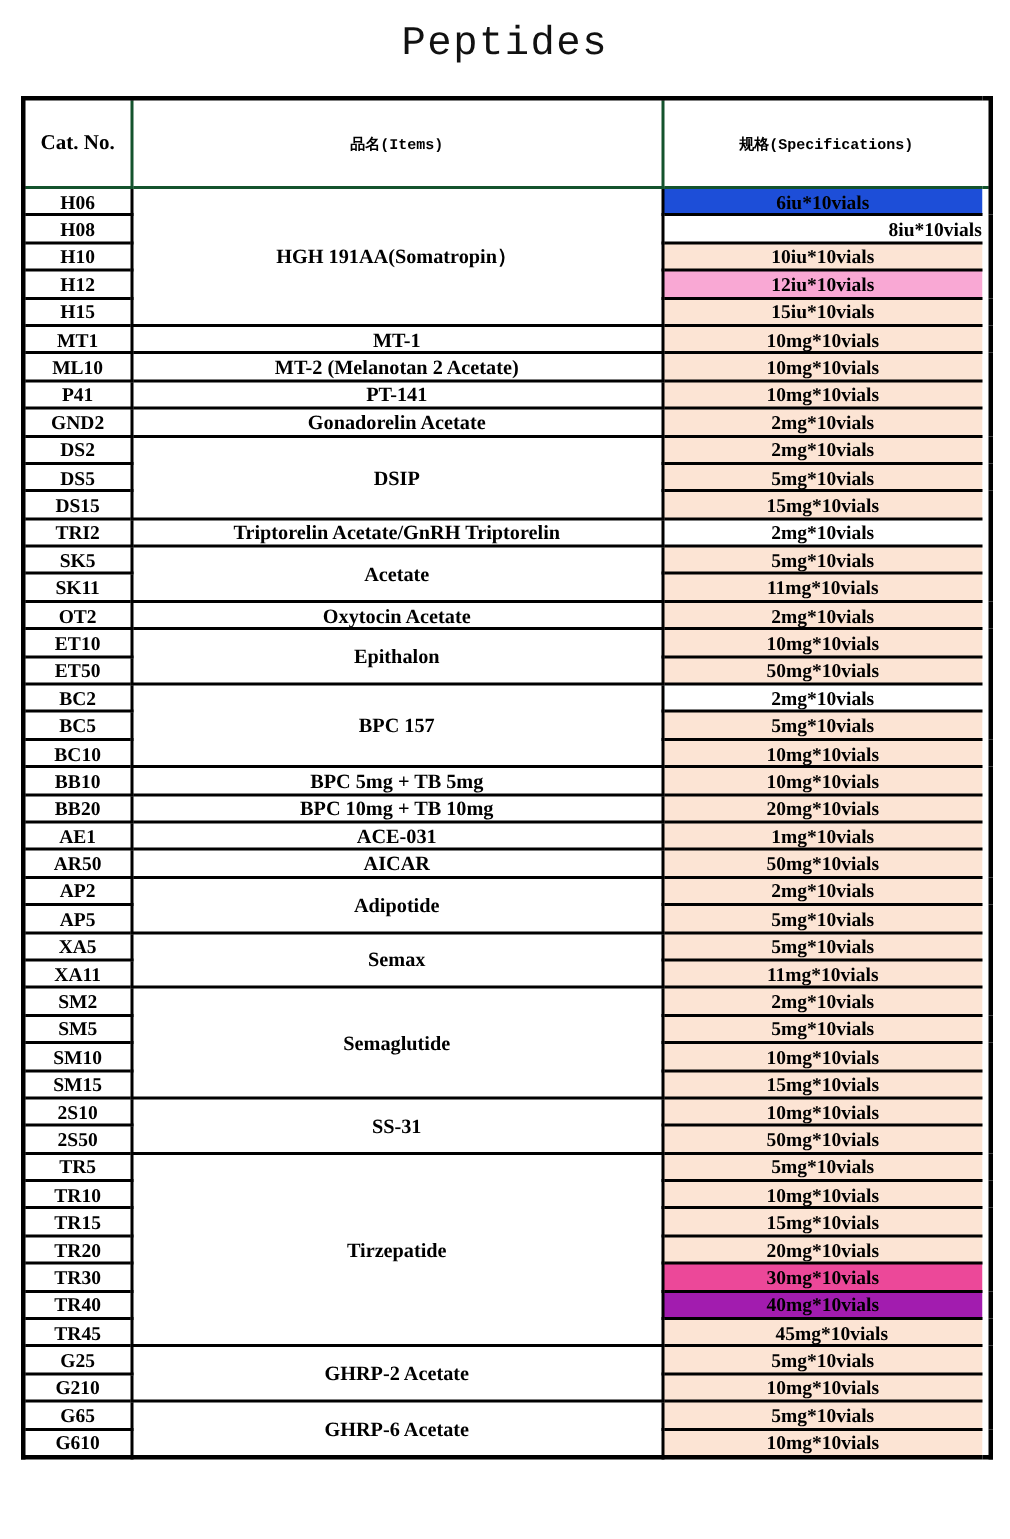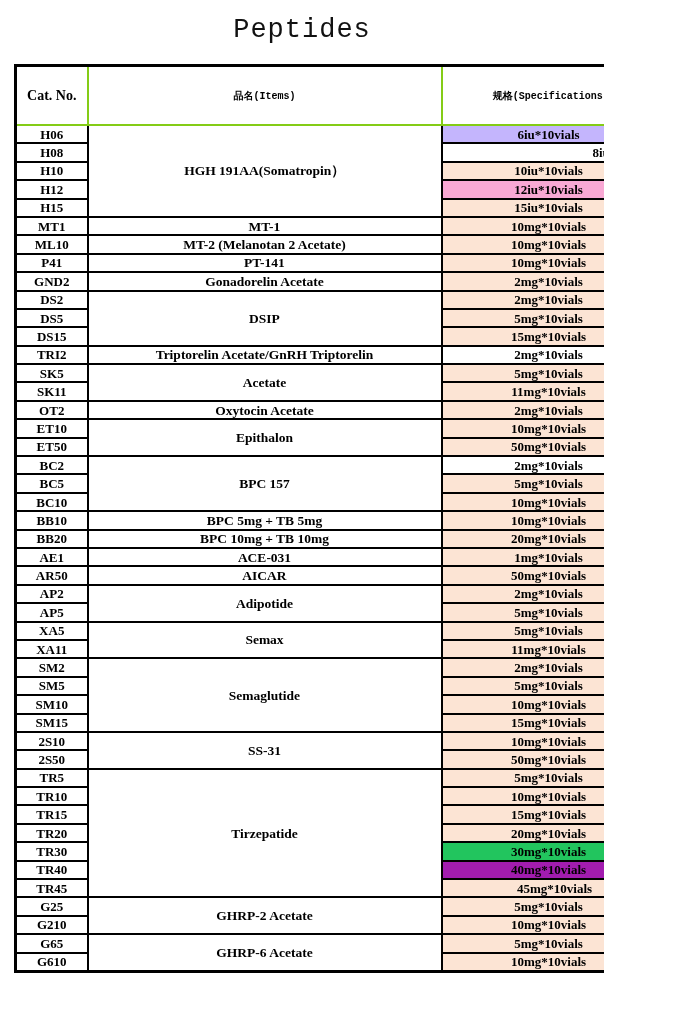--- a/index.html
+++ b/index.html
@@ -2,21 +2,21 @@
 <html><head>
 <meta charset="utf-8">
 <style>
   html, body {
     margin: 0;
     padding: 0;
     background: #ffffff;
   }
   .page {
     position: relative;
-    width: 604px;
+    width: 673px;
     height: 1026px;
     background: #ffffff;
     overflow: hidden;
     font-family: "Liberation Serif", serif;
     color: #000000;
   }
   .doc-title {
     margin: 0;
     padding-top: 15px;
     text-align: center;
@@ -34,21 +34,21 @@
     border-collapse: collapse;
     table-layout: fixed;
     border: 3px solid #000000;
   }
   col.col-cat    { width: 72px;  }
   col.col-items  { width: 354px; }
   col.col-spec   { width: 213px; }
   col.col-gutter { width: 6px;   }
 
   th {
-    border: 2px solid #84cc16;
+    border: 2px solid #14532d;
     height: 57px;
     text-align: center;
     vertical-align: middle;
     background: #ffffff;
     padding: 0;
   }
   th.th-cat {
     font-family: "Liberation Serif", serif;
     font-weight: bold;
     font-size: 14px;
@@ -102,21 +102,21 @@
       <tr>
         <th class="th-cat">Cat. No.</th>
         <th class="th-items">品名(Items)</th>
         <th class="th-specs" colspan="2">规格(Specifications)</th>
       </tr>
     </thead>
     <tbody id="table-body">
         <tr>
           <td class="cat-cell">H06</td>
           <td class="item-cell" rowspan="5">HGH 191AA(Somatropin）</td>
-          <td class="spec-cell" style="background: #c4b5fd;">6iu*10vials</td>
+          <td class="spec-cell" style="background: #1d4ed8;">6iu*10vials</td>
           <td class="gutter-cell"></td>
         </tr>
         <tr>
           <td class="cat-cell">H08</td>
           <td class="spec-cell" style="background: rgb(255, 255, 255); text-align: right;">8iu*10vials</td>
           <td class="gutter-cell"></td>
         </tr>
         <tr>
           <td class="cat-cell">H10</td>
           <td class="spec-cell" style="background: rgb(252, 228, 212);">10iu*10vials</td>
@@ -316,21 +316,21 @@
           <td class="spec-cell" style="background: rgb(252, 228, 212);">15mg*10vials</td>
           <td class="gutter-cell"></td>
         </tr>
         <tr>
           <td class="cat-cell">TR20</td>
           <td class="spec-cell" style="background: rgb(252, 228, 212);">20mg*10vials</td>
           <td class="gutter-cell"></td>
         </tr>
         <tr>
           <td class="cat-cell">TR30</td>
-          <td class="spec-cell" style="background: #22c55e; text-align: center;">30mg*10vials</td>
+          <td class="spec-cell" style="background: #ec4899; text-align: center;">30mg*10vials</td>
           <td class="gutter-cell"></td>
         </tr>
         <tr>
           <td class="cat-cell">TR40</td>
           <td class="spec-cell" style="background: #a21caf;">40mg*10vials</td>
           <td class="gutter-cell"></td>
         </tr>
         <tr>
           <td class="cat-cell">TR45</td>
           <td class="spec-cell" style="background: rgb(252, 228, 212); padding-left: 12px;">45mg*10vials</td>

